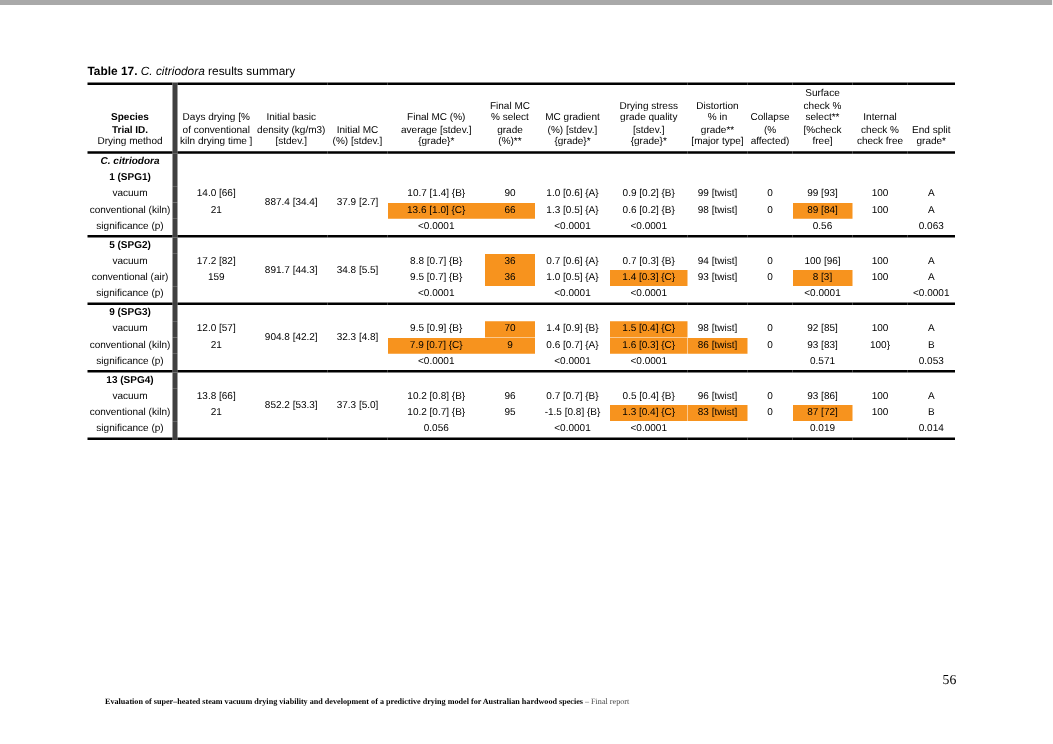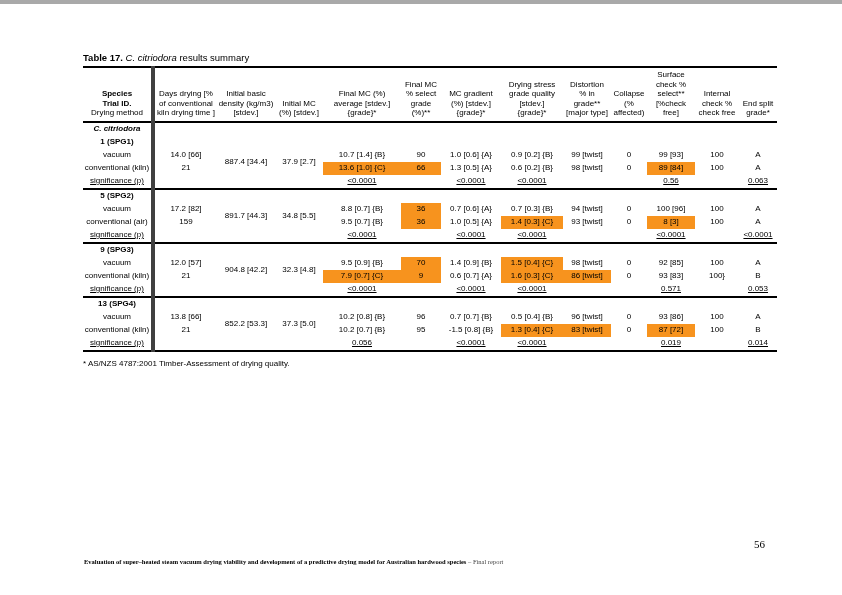--- a/index.html
+++ b/index.html
@@ -1,21 +1,21 @@
 <!DOCTYPE html>
 <html style="--hl: #F7931E;"><head>
 <meta charset="utf-8">
 <style>
   html,body{margin:0;padding:0;background:#ffffff;}
   .page{
     position:relative;width:842px;height:595px;background:#fff;overflow:hidden;
     font-family:"Liberation Sans",sans-serif;color:#000;
   }
   .top-edge{position:absolute;top:0;left:0;width:842px;height:4px;background:#a9a9a9;}
-  .content{position:absolute;left:83px;top:52px;width:694px;}
+  .content{position:absolute;left:70px;top:52px;width:694px;}
   .table-title{font-size:9.5px;line-height:12px;margin:0 0 2px 0;white-space:nowrap;}
   .table-title .t-bold{font-weight:bold;}
   .table-title .t-italic{font-style:italic;}
   table.results{
     border-collapse:collapse;table-layout:fixed;width:694px;
     border-top:2px solid #000;
   }
   table.results th{
     font-weight:normal;font-size:8px;line-height:9.5px;text-align:center;
     vertical-align:bottom;padding:2px 1px 3px 1px;white-space:pre-line;
@@ -26,21 +26,21 @@
     font-size:8px;line-height:12px;height:13px;text-align:center;
     vertical-align:middle;padding:0 1px;overflow:hidden;white-space:nowrap;
   }
   td.lbl{text-align:left;padding-left:1px;}
   .vline{border-right:4px solid #404040;}
   tr.section td{font-weight:bold;font-style:italic;}
   tr.group td{font-weight:bold;}
   td.days{text-align:right;padding-right:9px;}
   .hl{background:var(--hl,#F7931E);font-weight:normal;}
   tr.sig td{border-bottom:2px solid #000;}
-  .u{text-decoration:underline;}
+  .u{}
   .footnotes p{font-size:8px;line-height:10px;margin:0;}
   .footnotes p.fn1{margin-top:7px;}
   .footnotes p.fn2{margin-top:9px;}
   .page-number{
     position:absolute;right:77px;top:538px;font-family:"Liberation Serif",serif;
     font-size:11px;
   }
   .footer-line{
     position:absolute;left:84px;top:558px;width:700px;
     font-family:"Liberation Serif",serif;font-size:6.5px;white-space:nowrap;
@@ -309,20 +309,19 @@
             <td></td>
             <td></td>
             <td><span class="u">0.019</span></td>
             <td></td>
             <td><span class="u">0.014</span></td>
           </tr>
         </tbody>
     </table>
 
     <div class="footnotes">
-      <p class="fn1">* AS/NZS 4787:2001 Timber-Assessment of drying quality.</p>
     </div>
   </div>
 
   <div class="page-number">56</div>
 
   <div class="footer-line"><span class="f-bold">Evaluation of super–heated steam vacuum drying viability and development of a predictive drying model for Australian hardwood species</span> <span class="f-normal">– Final report</span></div>
 </div>
 
 </body></html>

